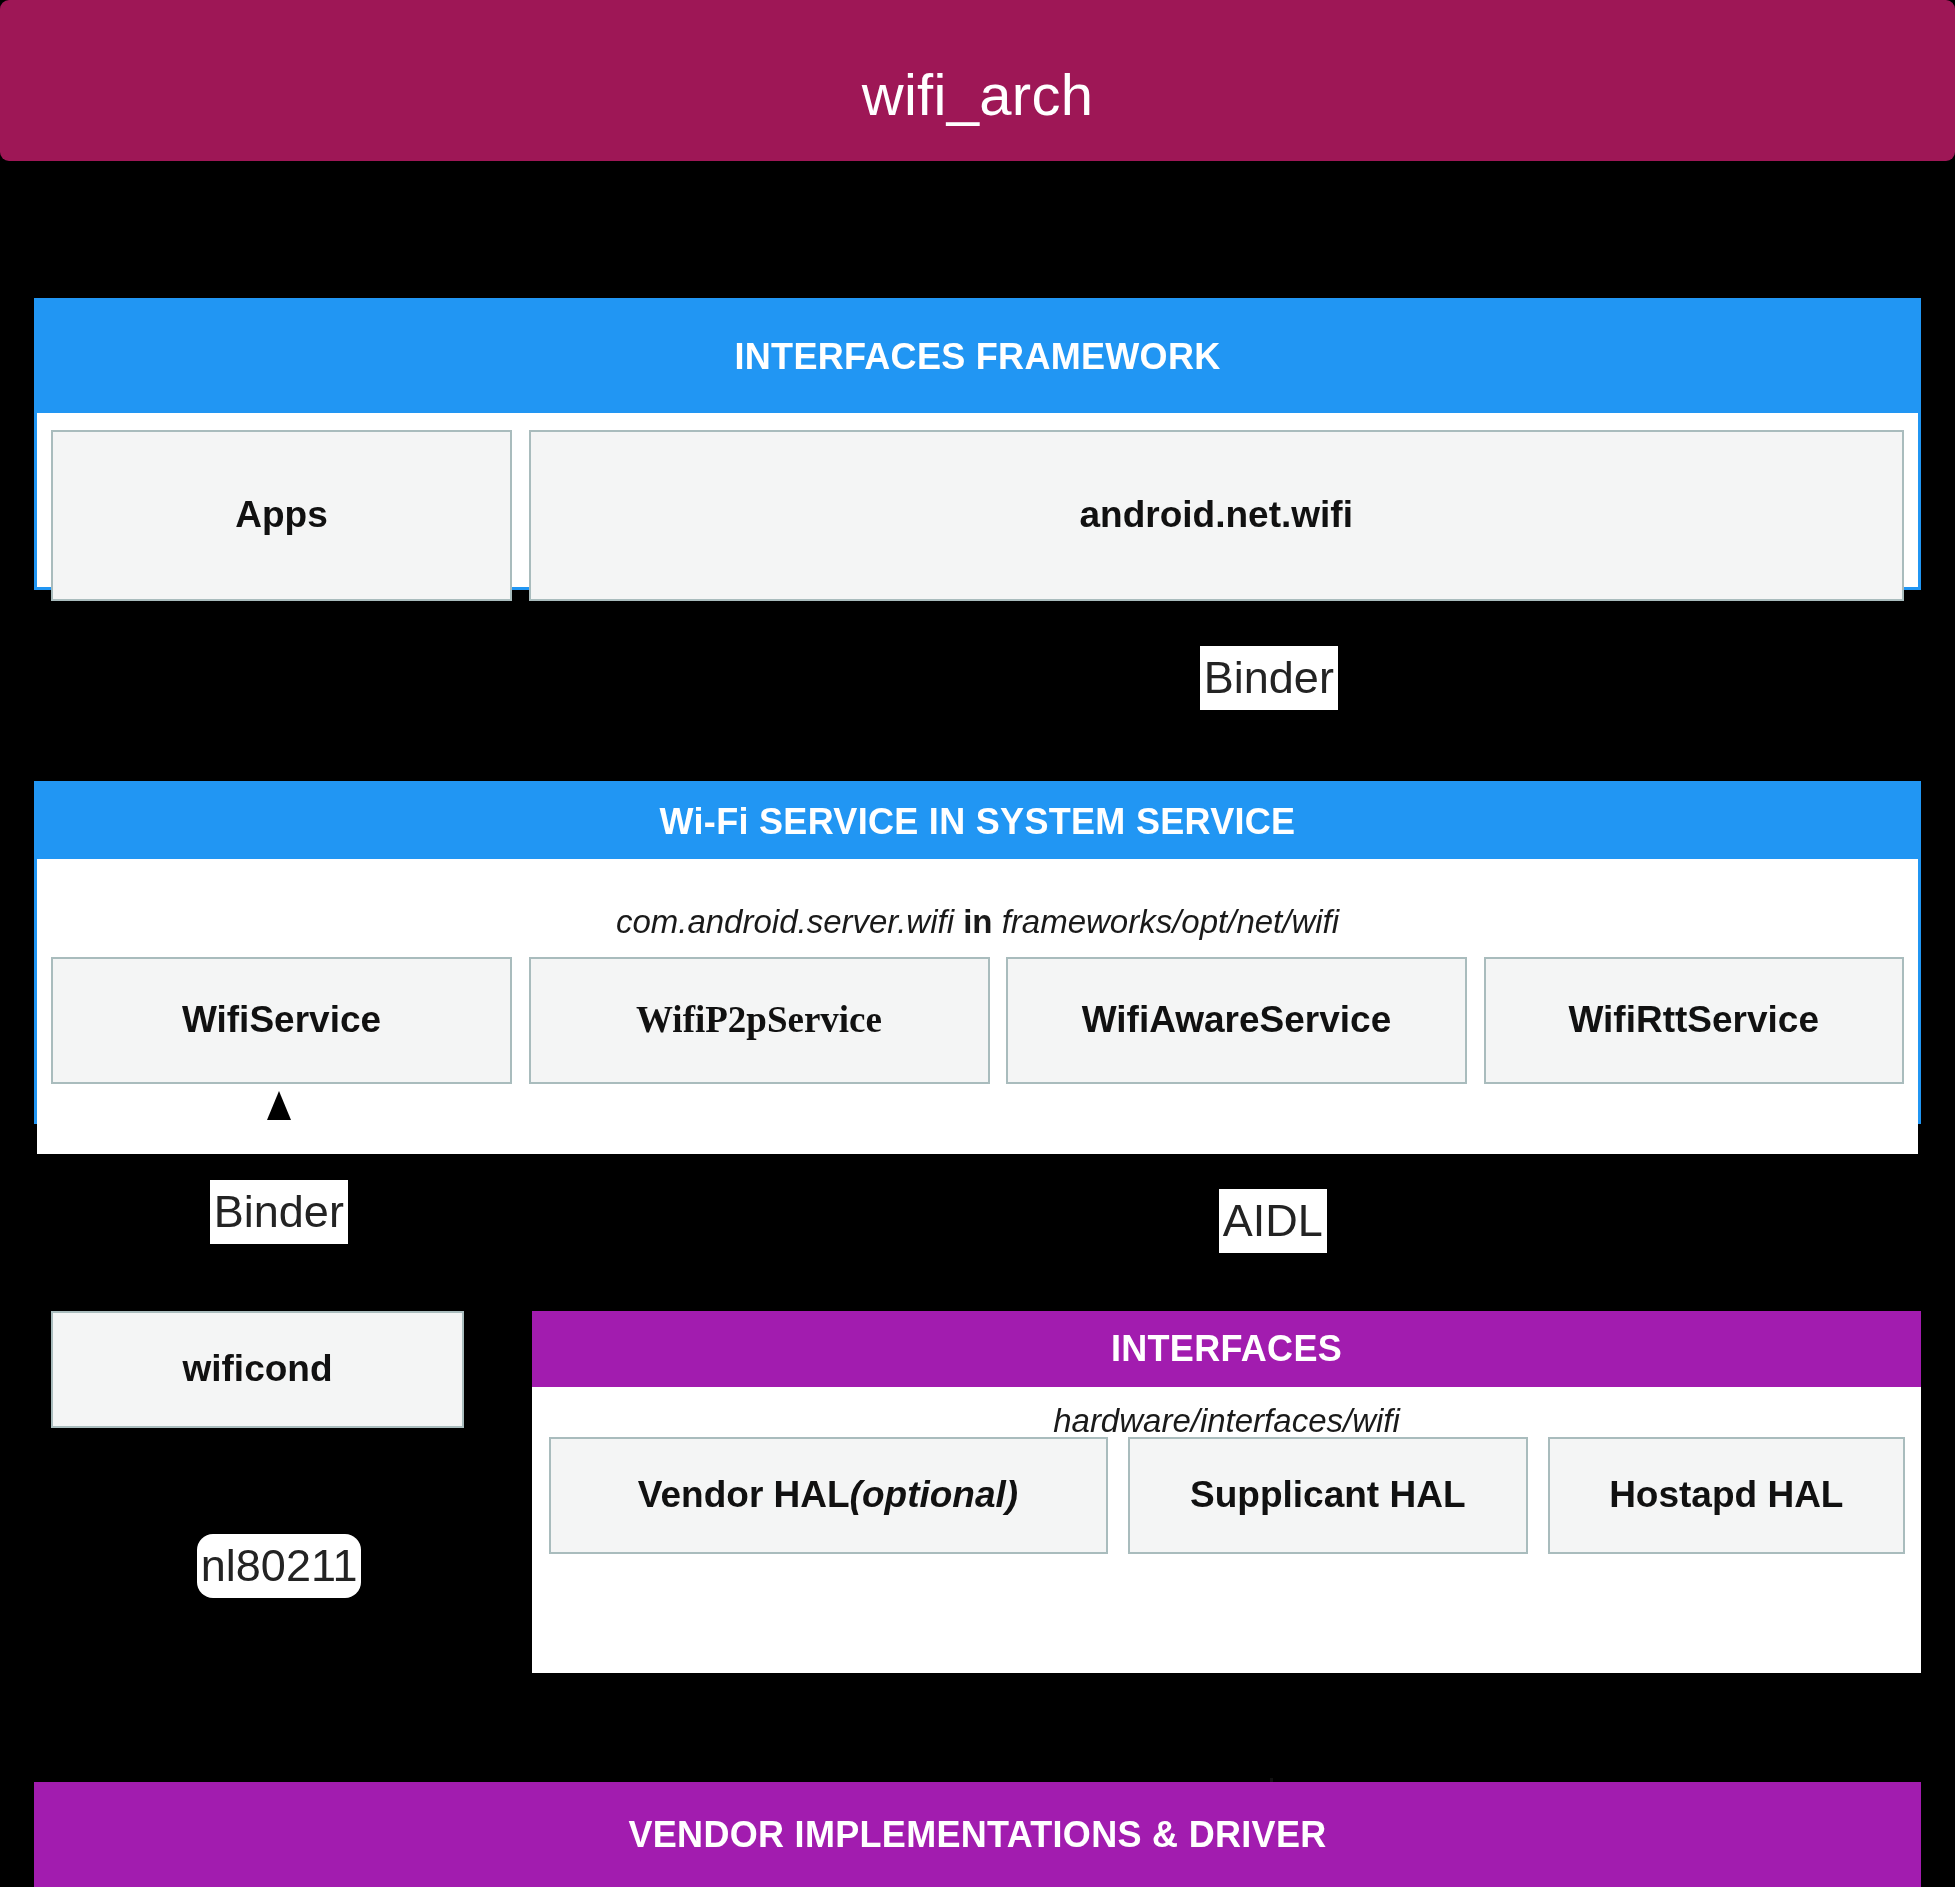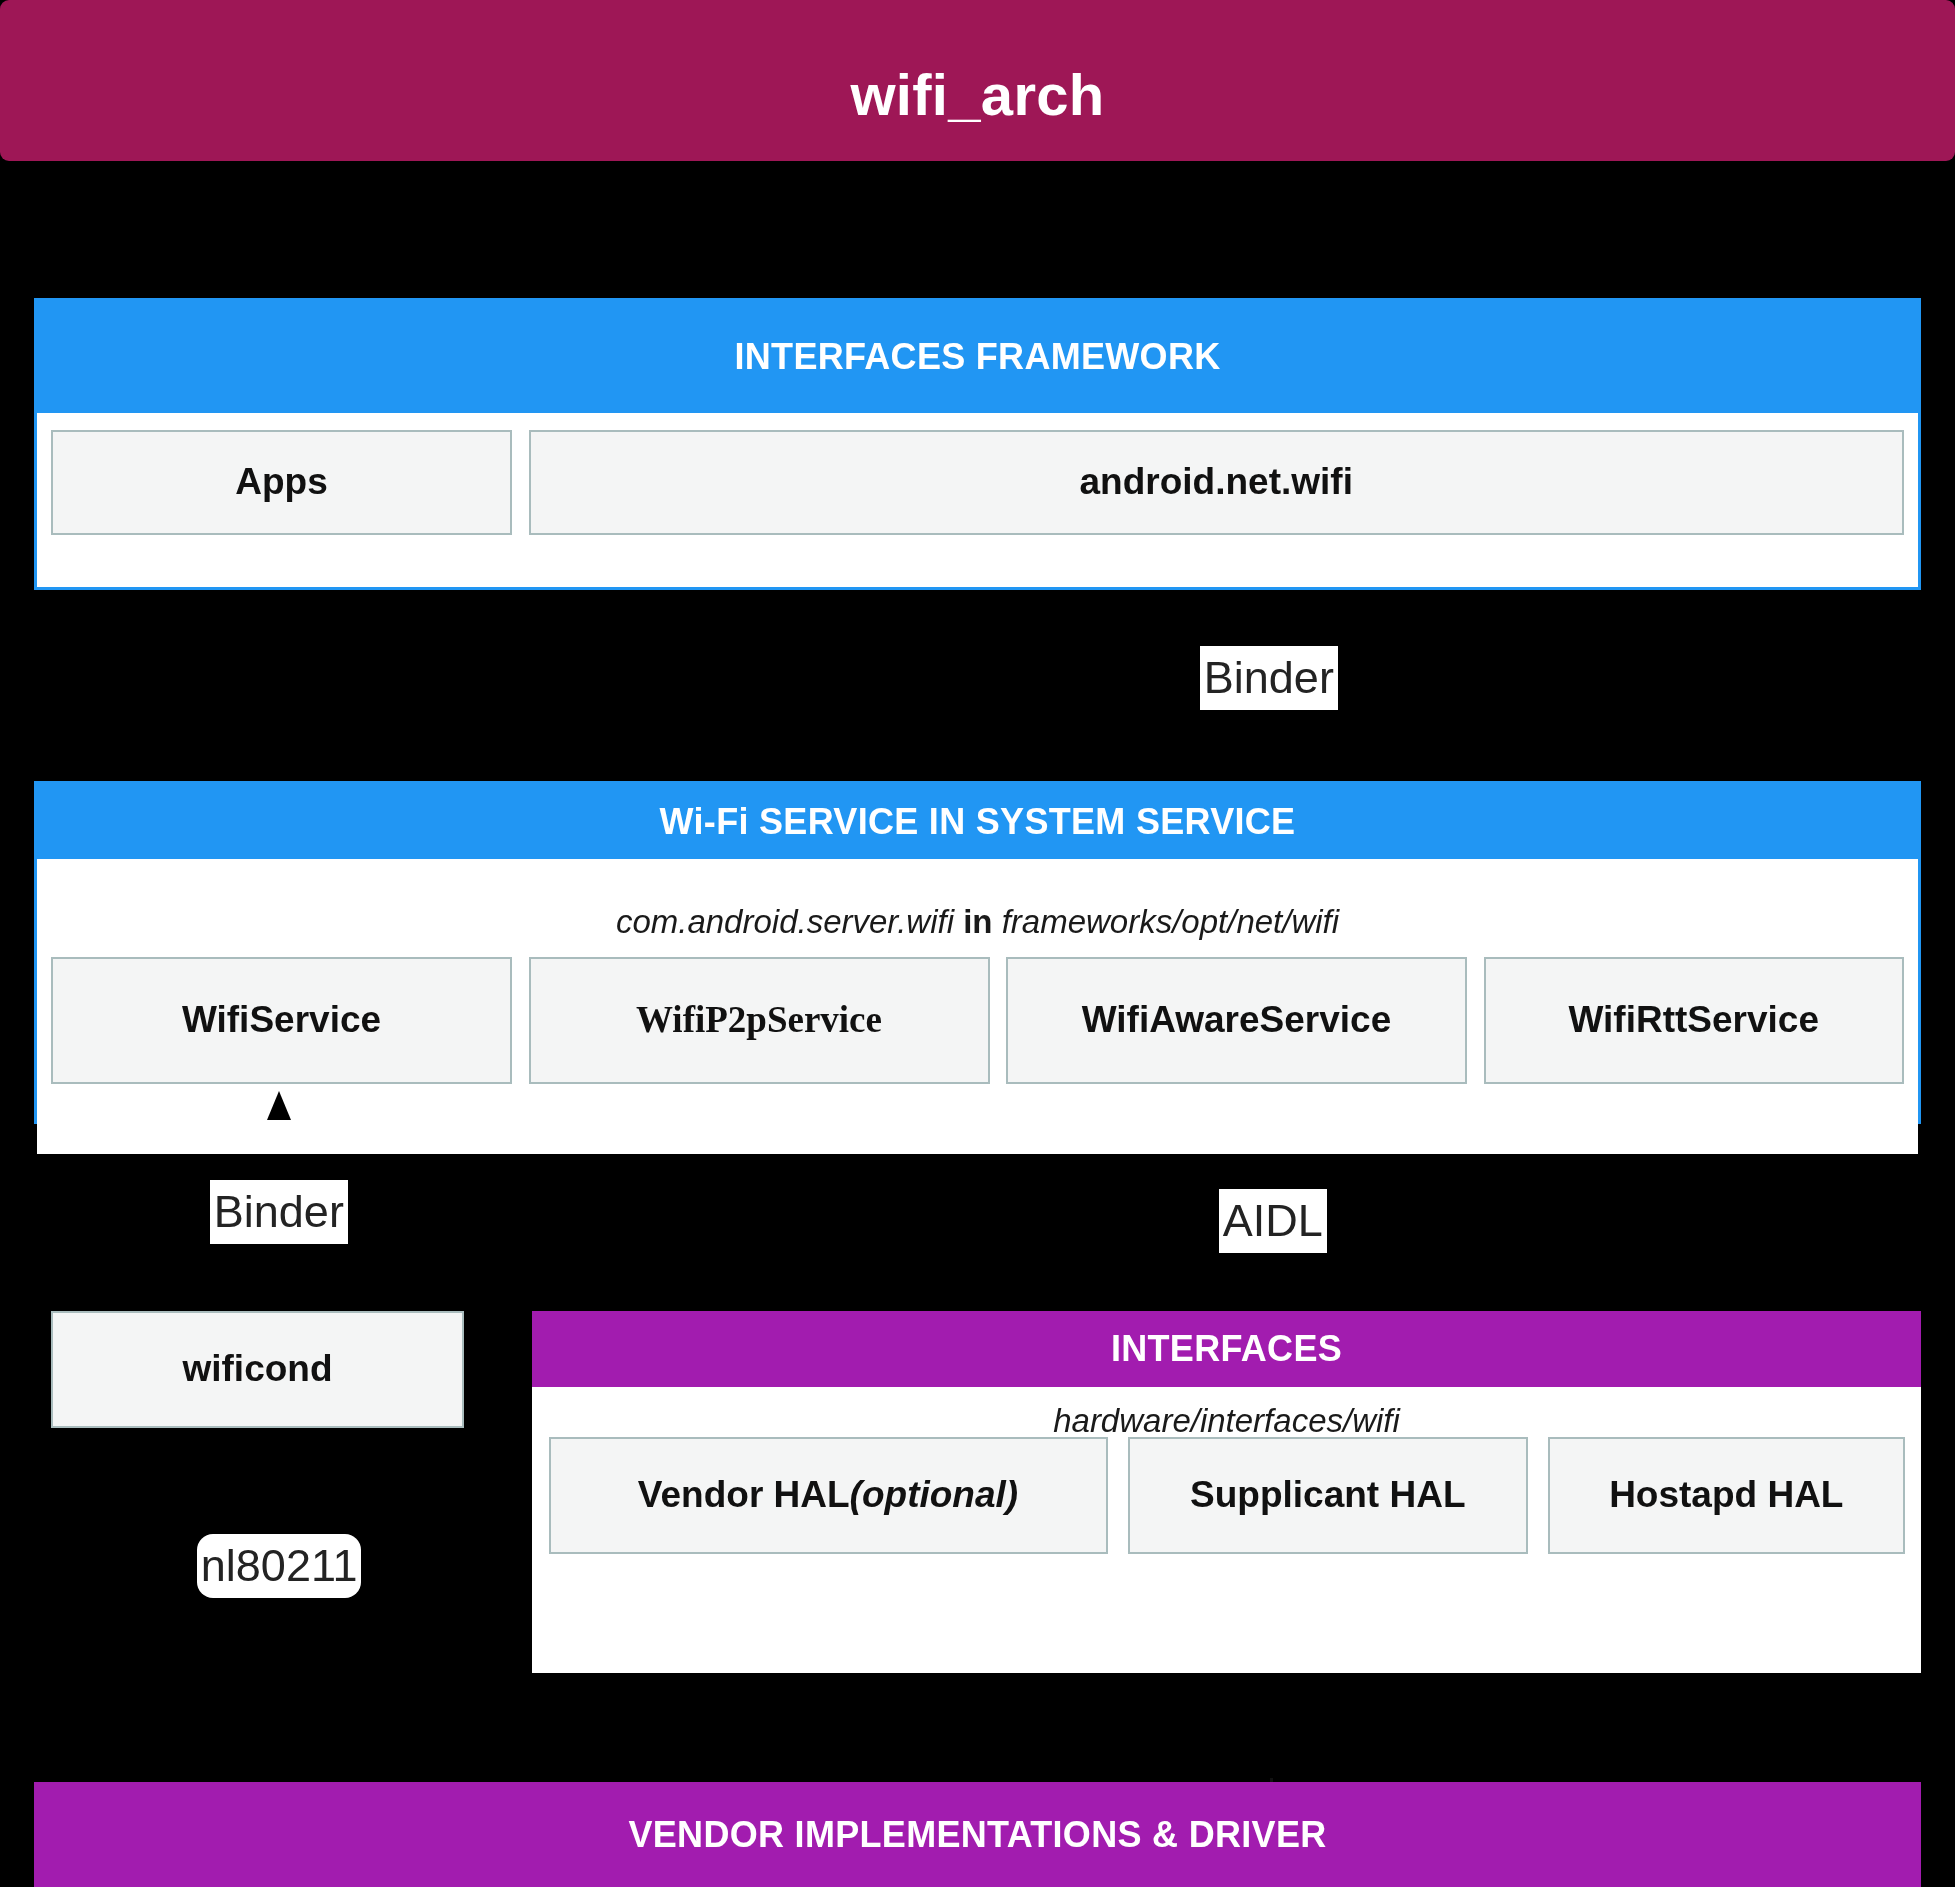--- a/index.html
+++ b/index.html
@@ -23,21 +23,21 @@
     width: 1955px; height: 161px;
     background: #9E1756;
     border-radius: 9px;
     display: flex;
     align-items: center;
     justify-content: center;
   }
   .title-text {
     color: #ffffff;
     font-size: 58px;
-    font-weight: 700;
+    font-weight: 400;
     letter-spacing: 0.3px;
     line-height: 1;
     margin-top: 28px;
   }
 
   
   .cluster {
     position: absolute;
     background: #ffffff;
     overflow: visible;
@@ -127,21 +127,21 @@
 
 <div id="canvas">
 
   <div class="title-bar">
     <span class="title-text">wifi_arch</span>
   </div>
 
   <div class="cluster blue" style="left:34px; top:298px; width:1887px; height:292px;">
     <div class="band blue" style="height:112px; font-size:36px;">INTERFACES FRAMEWORK</div>
     <div class="cluster-body" style="height:173px; padding:16.5px 14px 14px 14px;">
-      <div class="box-row" style="height:105px;">
+      <div class="box-row" style="height:171px;">
         <div class="node" style="width:461px;">Apps</div>
         <div class="node" style="flex:1;">android.net.wifi</div>
       </div>
     </div>
   </div>
 
   <div class="edge-label" style="left:1200px; top:646px;">Binder</div>
 
   <div class="cluster blue" style="left:34px; top:781px; width:1887px; height:343px;">
     <div class="band blue" style="height:75px; font-size:36px;">Wi-Fi SERVICE IN SYSTEM SERVICE</div>

